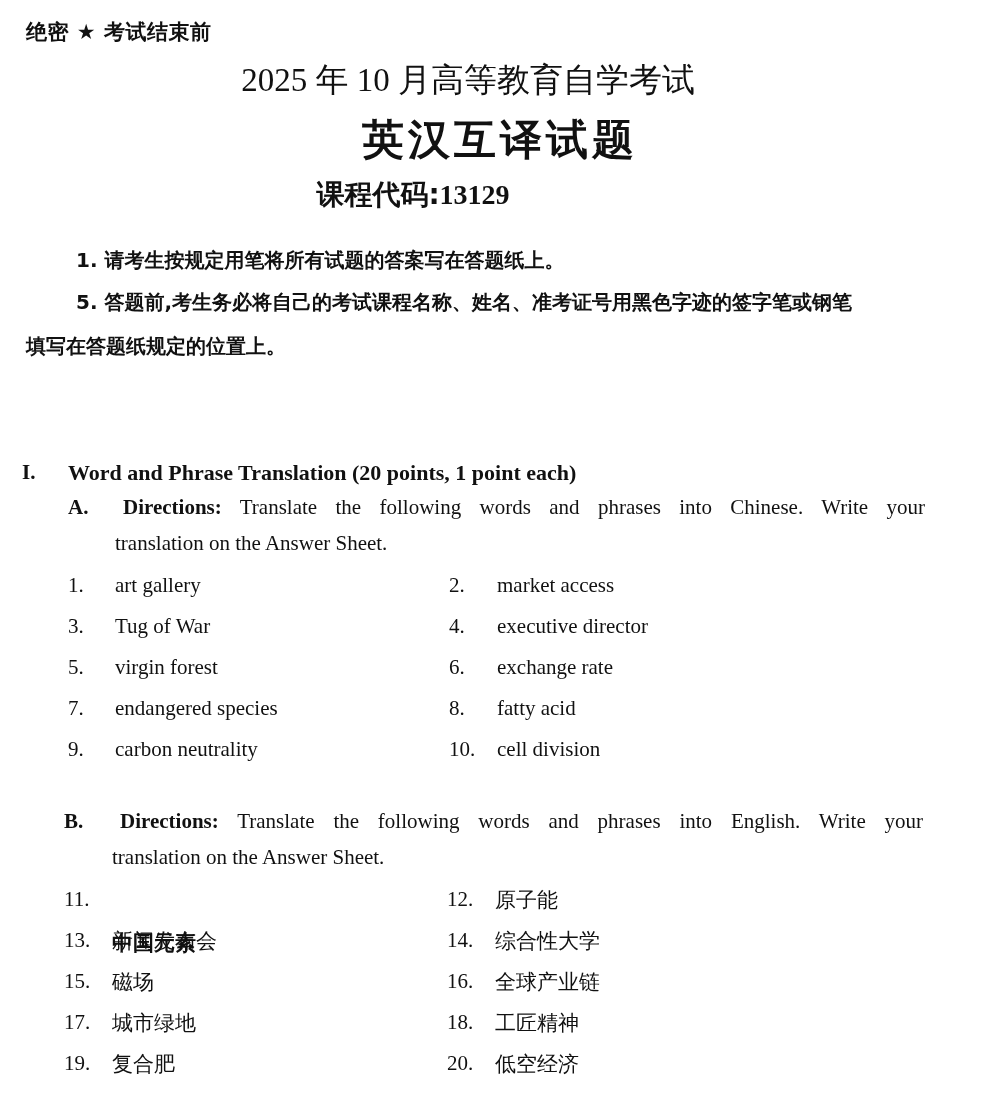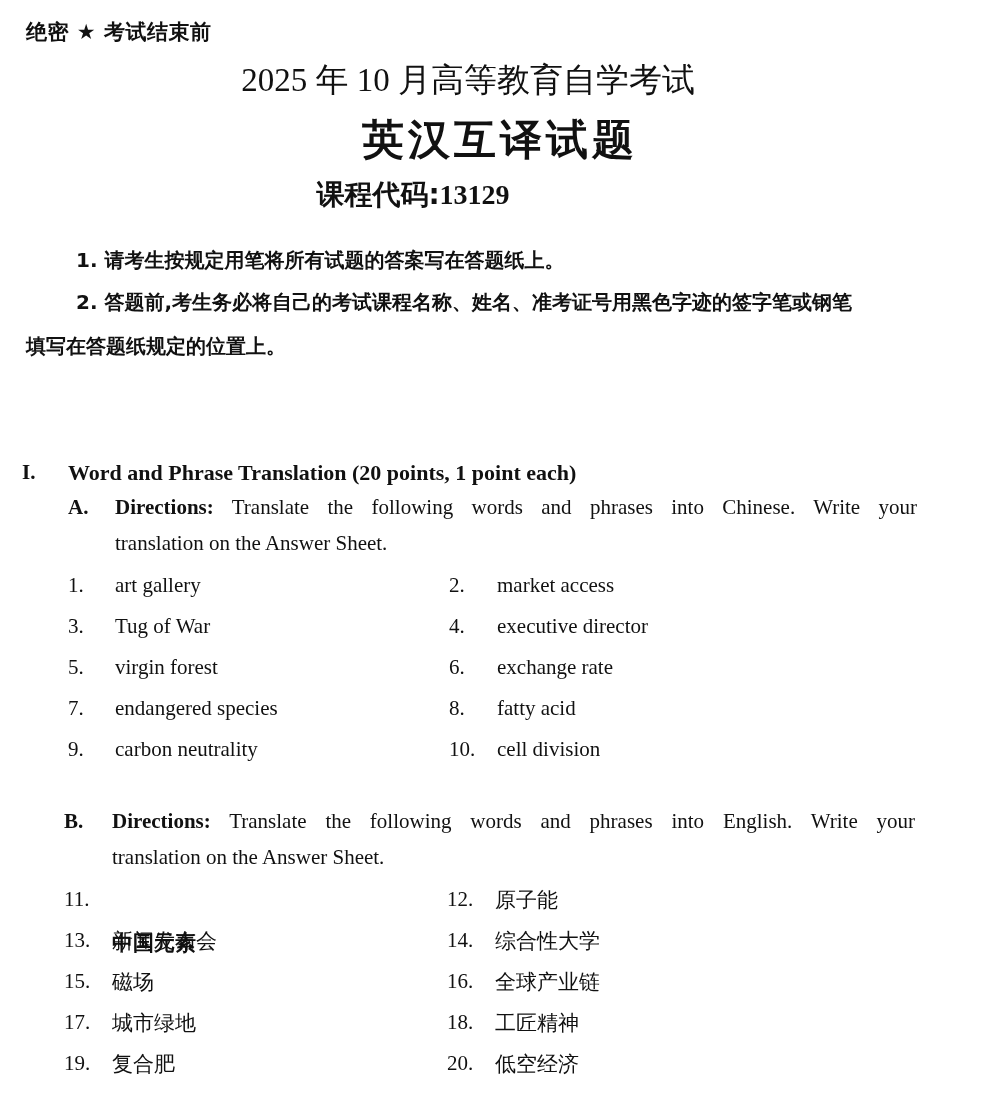--- a/index.html
+++ b/index.html
@@ -17,38 +17,38 @@
   .instr { font-family: "DejaVu Sans", sans-serif; font-size: 20px; font-weight: bold; }
   .instr1 { left: 76px; top: 247px; }
   .instr2 { left: 76px; top: 289px; }
   .instr2b { left: 26px; top: 333px; }
 
   .sec-num { left: 22px; top: 460px; font-size: 21px; font-weight: bold; }
   .sec-title { left: 68px; top: 460px; font-size: 22px; font-weight: bold; }
   .sub-letter { font-size: 21px; font-weight: bold; }
   .dir-text { font-size: 21px; }
   .dir-text b { font-weight: bold; }
-  .justify { text-align: justify; text-align-last: justify; white-space: normal; }
+  .justify { text-align: justify; text-align-last: justify; white-space: normal; margin-left: 8px; }
 
   .item-num { font-size: 21px; }
   .item-text { font-size: 21px; }
   .item-text.zh { font-family: "DejaVu Sans", sans-serif; font-size: 21px; }
 </style>
 </head>
 <body>
 
 <div class="abs confidential">绝密 ★ 考试结束前</div>
 <div class="abs exam-title">2025 年 10 月高等教育自学考试</div>
 <div class="abs subject-title">英汉互译试题</div>
 <div class="abs course-code">
   <span>课程代码</span><span>:</span><span class="code-num">13129</span>
 </div>
 
 <div class="abs instr instr1">1. 请考生按规定用笔将所有试题的答案写在答题纸上。</div>
-<div class="abs instr instr2">2. 答题前,考生务必将自己的考试课程名称、姓名、准考证号用黑色字迹的签字笔或钢笔</div>
+<div class="abs instr instr2">5. 答题前,考生务必将自己的考试课程名称、姓名、准考证号用黑色字迹的签字笔或钢笔</div>
 <div class="abs instr instr2b">填写在答题纸规定的位置上。</div>
 
 <div class="abs sec-num">I.</div>
 <div class="abs sec-title">Word and Phrase Translation (20 points, 1 point each)</div>
 
 <div class="abs sub-letter" style="left:68px; top:495px;">A.</div>
 <div class="abs dir-text justify" style="left:115px; top:495px; width:802px;"><b>Directions:</b> <span>Translate the following words and phrases into Chinese. Write your</span></div>
 <div class="abs dir-text" style="left:115px; top:531px;">translation on the Answer Sheet.</div>
 
 <div class="abs item-num" style="left:68px; top:573px;">1.</div>

